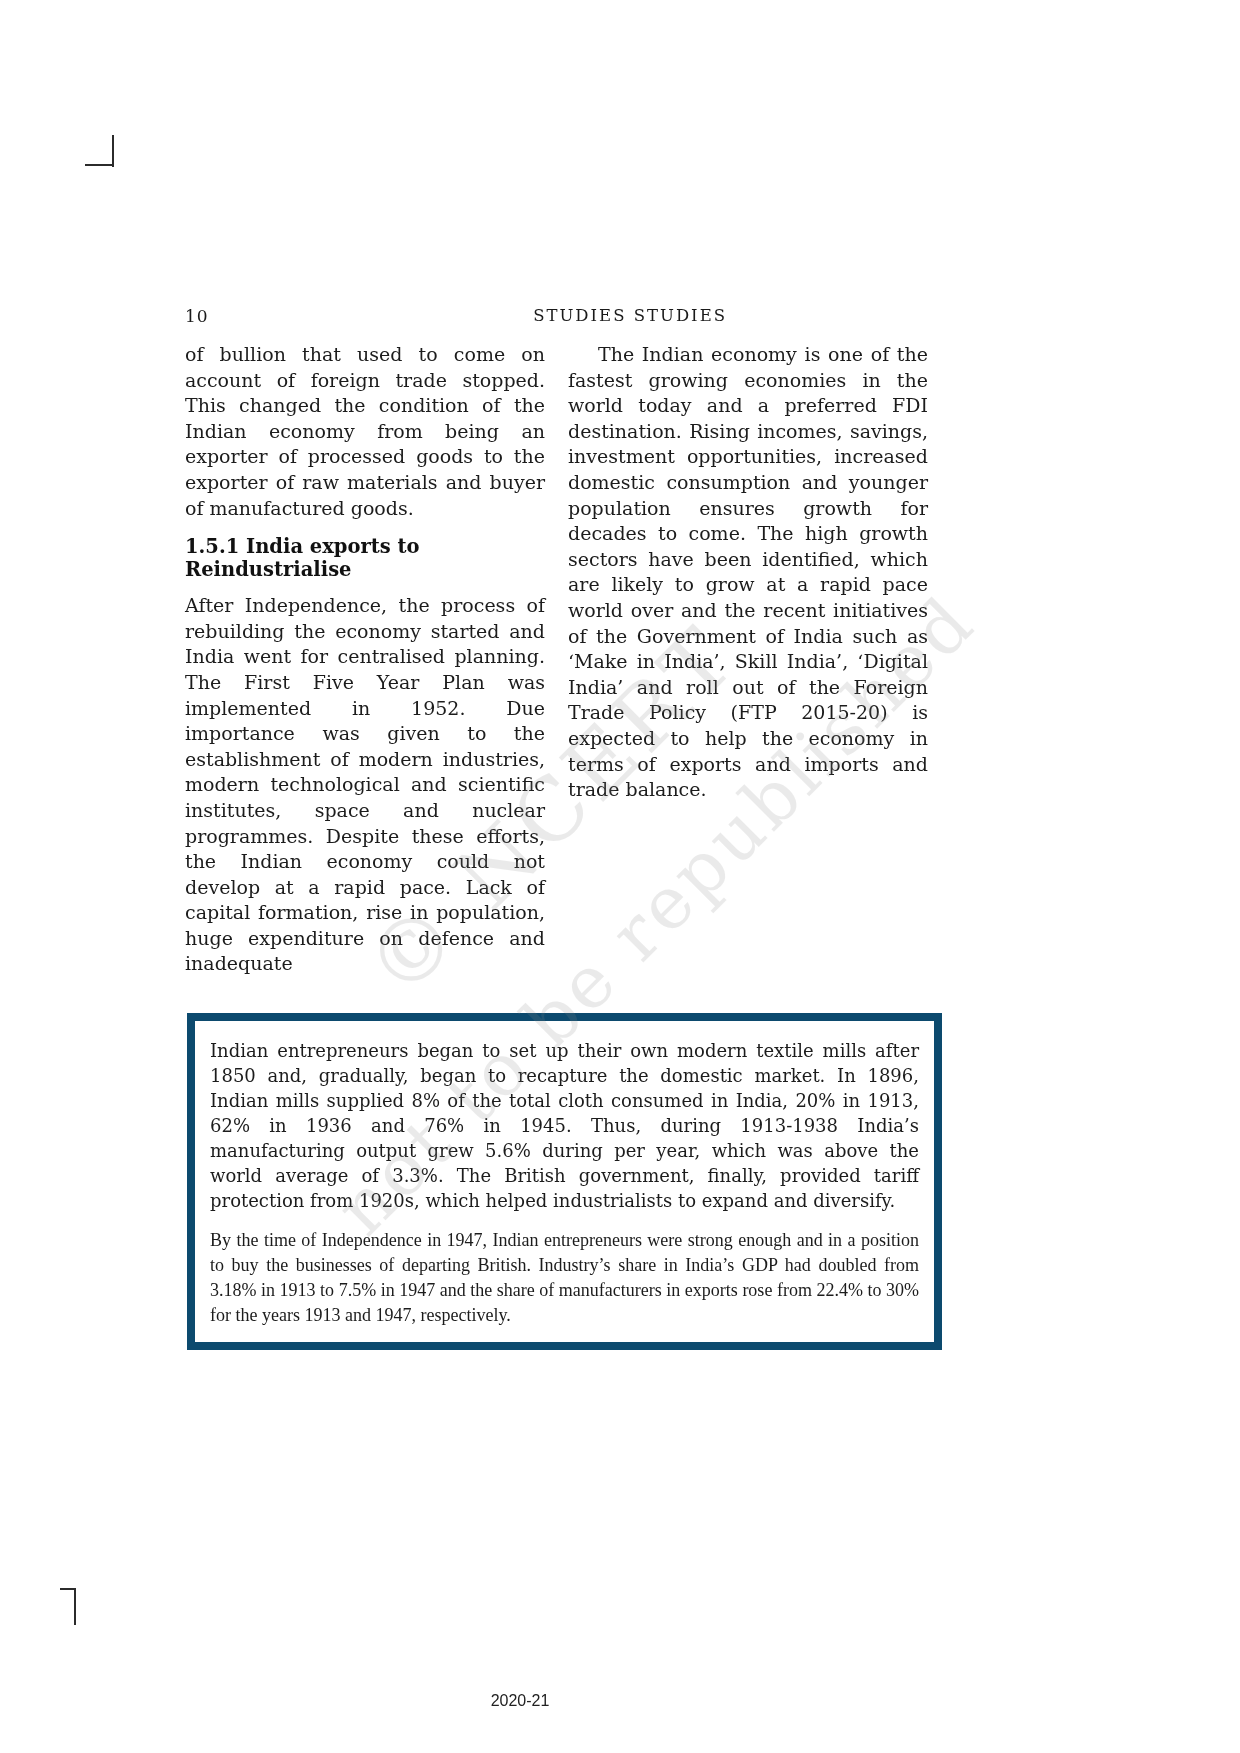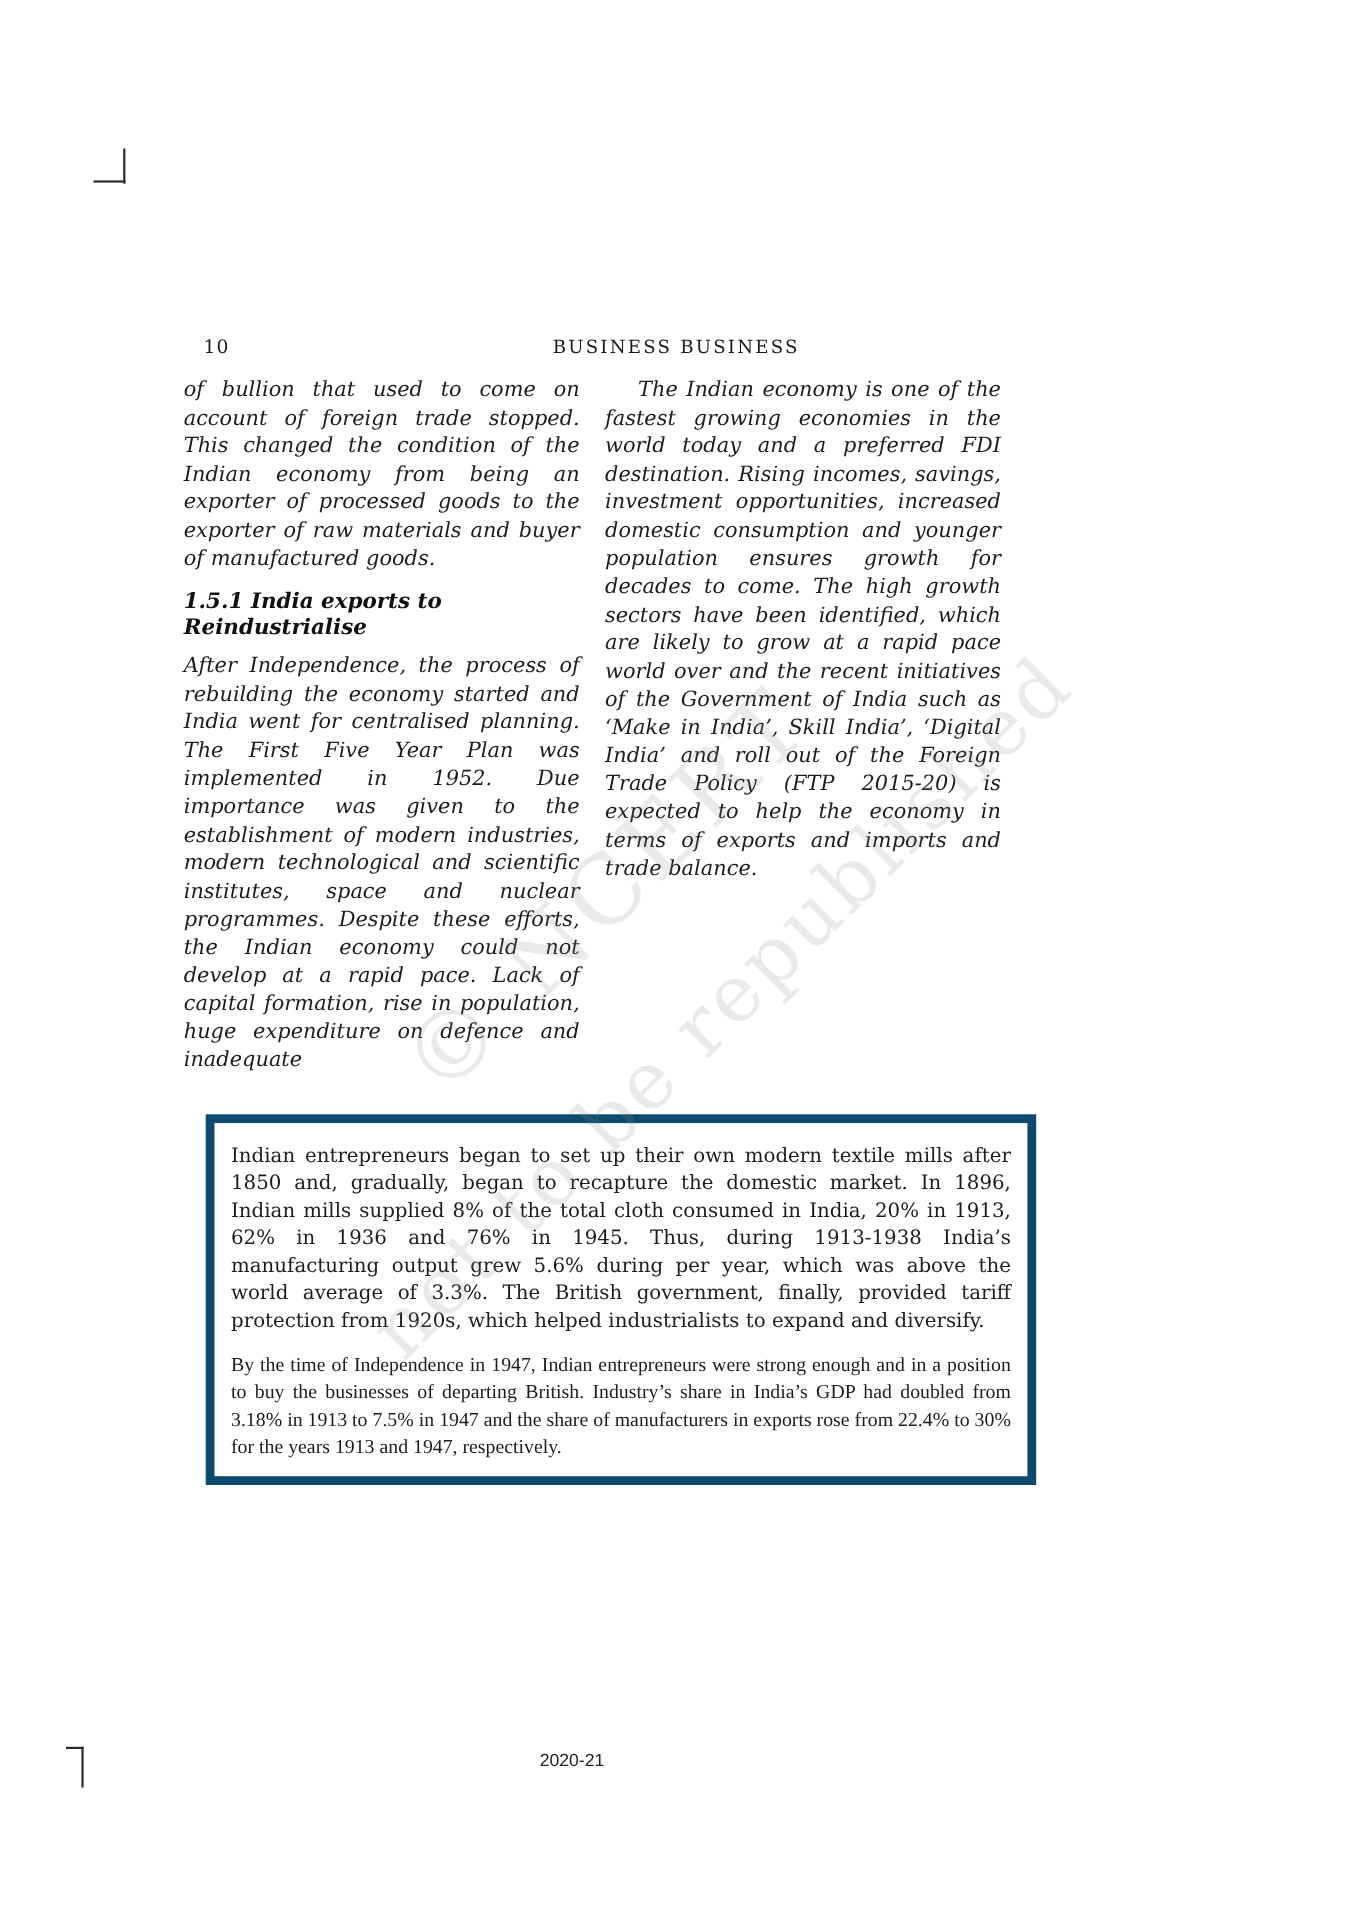--- a/index.html
+++ b/index.html
@@ -17,22 +17,22 @@
   #page-number{
     position:absolute;left:185px;top:306px;
     font-size:17px;letter-spacing:1px;
   }
   #header-title{
     position:absolute;right:313px;top:306px;
     font-size:16.5px;letter-spacing:2px;
   }
   
   #columns{
-    position:absolute;left:167px;top:342px;width:744px;
-    display:flex;gap:23px;font-style:italic;
+    position:absolute;left:185px;top:342px;width:744px;
+    display:flex;gap:23px;
   }
   .col{width:360px;}
   .body-para{
     margin:0;
     font-size:19px;line-height:25.6px;
     text-align:justify;
     color:#1c1c1c;
   }
   .indent-first{text-indent:30px;}
   .section-heading{
@@ -53,21 +53,21 @@
     text-align:justify;color:#1c1c1c;
   }
   #source-line{
     margin:22px 0 0 0;
     font-size:17.5px;line-height:25px;
     font-style:italic;color:#1c1c1c;
   }
   #source-line .src-label{font-weight:bold;}
   
   #footer-year{
-    position:absolute;left:0;right:0;top:1592px;
+    position:absolute;left:0;right:0;top:1692px;
     text-align:center;
     font-family:"Liberation Sans", sans-serif;
     font-size:16px;color:#222;
   }
   
   #watermark{
     position:absolute;left:120px;top:430px;width:960px;height:860px;
     display:flex;flex-direction:column;align-items:center;justify-content:center;
     transform:rotate(-45deg);
     pointer-events:none;
@@ -84,21 +84,21 @@
 <div id="page">
 
   <div class="mark" style="left:112px;top:135px;width:2px;height:32px;"></div>
   <div class="mark" style="left:85px;top:164px;width:29px;height:2px;"></div>
   <div class="mark" style="left:1114px;top:115px;width:2px;height:52px;"></div>
   <div class="mark" style="left:60px;top:1588px;width:16px;height:2px;"></div>
   <div class="mark" style="left:74px;top:1588px;width:2px;height:37px;"></div>
   <div class="mark" style="left:1124px;top:1586px;width:2px;height:40px;"></div>
 
   <div id="page-number">10</div>
-  <div id="header-title">BUSINESS BUSINESS</div>
+  <div id="header-title">STUDIES STUDIES</div>
 
   <div id="columns">
     <div class="col">
       <p class="body-para">of bullion that used to come on account of foreign trade stopped. This changed the condition of the Indian economy from being an exporter of processed goods to the exporter of raw materials and buyer of manufactured goods.</p>
       <h3 class="section-heading">1.5.1 India exports to Reindustrialise</h3>
       <p class="body-para" id="left-para2">After Independence, the process of rebuilding the economy started and India went for centralised planning. The First Five Year Plan was implemented in 1952. Due importance was given to the establishment of modern industries, modern technological and scientific institutes, space and nuclear programmes. Despite these efforts, the Indian economy could not develop at a rapid pace. Lack of capital formation, rise in population, huge expenditure on defence and inadequate</p>
     </div>
     <div class="col">
       <p class="body-para indent-first">The Indian economy is one of the fastest growing economies in the world today and a preferred FDI destination. Rising incomes, savings, investment opportunities, increased domestic consumption and younger population ensures growth for decades to come. The high growth sectors have been identified, which are likely to grow at a rapid pace world over and the recent initiatives of the Government of India such as ‘Make in India’, Skill India’, ‘Digital India’ and roll out of the Foreign Trade Policy (FTP 2015-20) is expected to help the economy in terms of exports and imports and trade balance.</p>
     </div>

